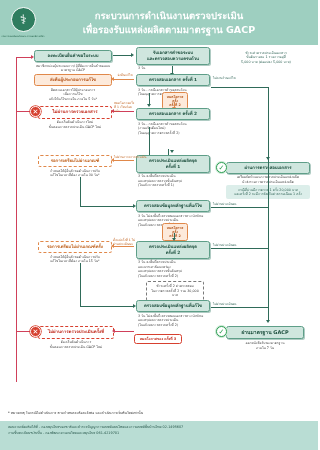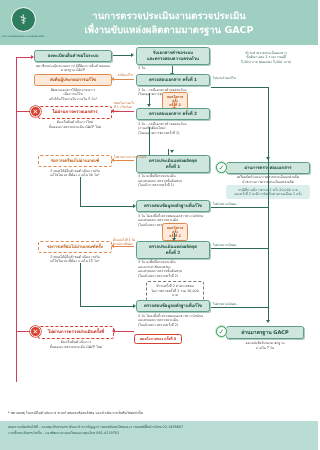--- a/index.html
+++ b/index.html
@@ -141,22 +141,22 @@
 <body>
 
 <div id="root">
 
   <div class="header">
     <div class="logo">
       <div class="logo-circle">⚕</div>
       <div class="logo-sub">กรมการแพทย์แผนไทยและการแพทย์ทางเลือก</div>
     </div>
     <div class="header-titles">
-      <div class="title-1">านการตรวจประเมินงานตรวจประเมิน</div>
-      <div class="title-2">เพื่งานขับแหล่งผลิตตามมาตรฐาน GACP</div>
+      <div class="title-1">กระบวนการดำเนินงานตรวจประเมิน</div>
+      <div class="title-2">เพื่อรองรับแหล่งผลิตตามมาตรฐาน GACP</div>
     </div>
   </div>
 
   <div class="canvas">
 
     <div class="ln ln-v ln-red" style="left:16px; top:12px; height:325px;"></div>
     <div class="ln ln-h ln-red" style="left:16px; top:12px; width:16px;"></div>
     <div class="arrow arr-right-red" style="left:31px; top:10px;"></div>
 
     <div class="node" style="left:34px; top:5px; width:78px;">

